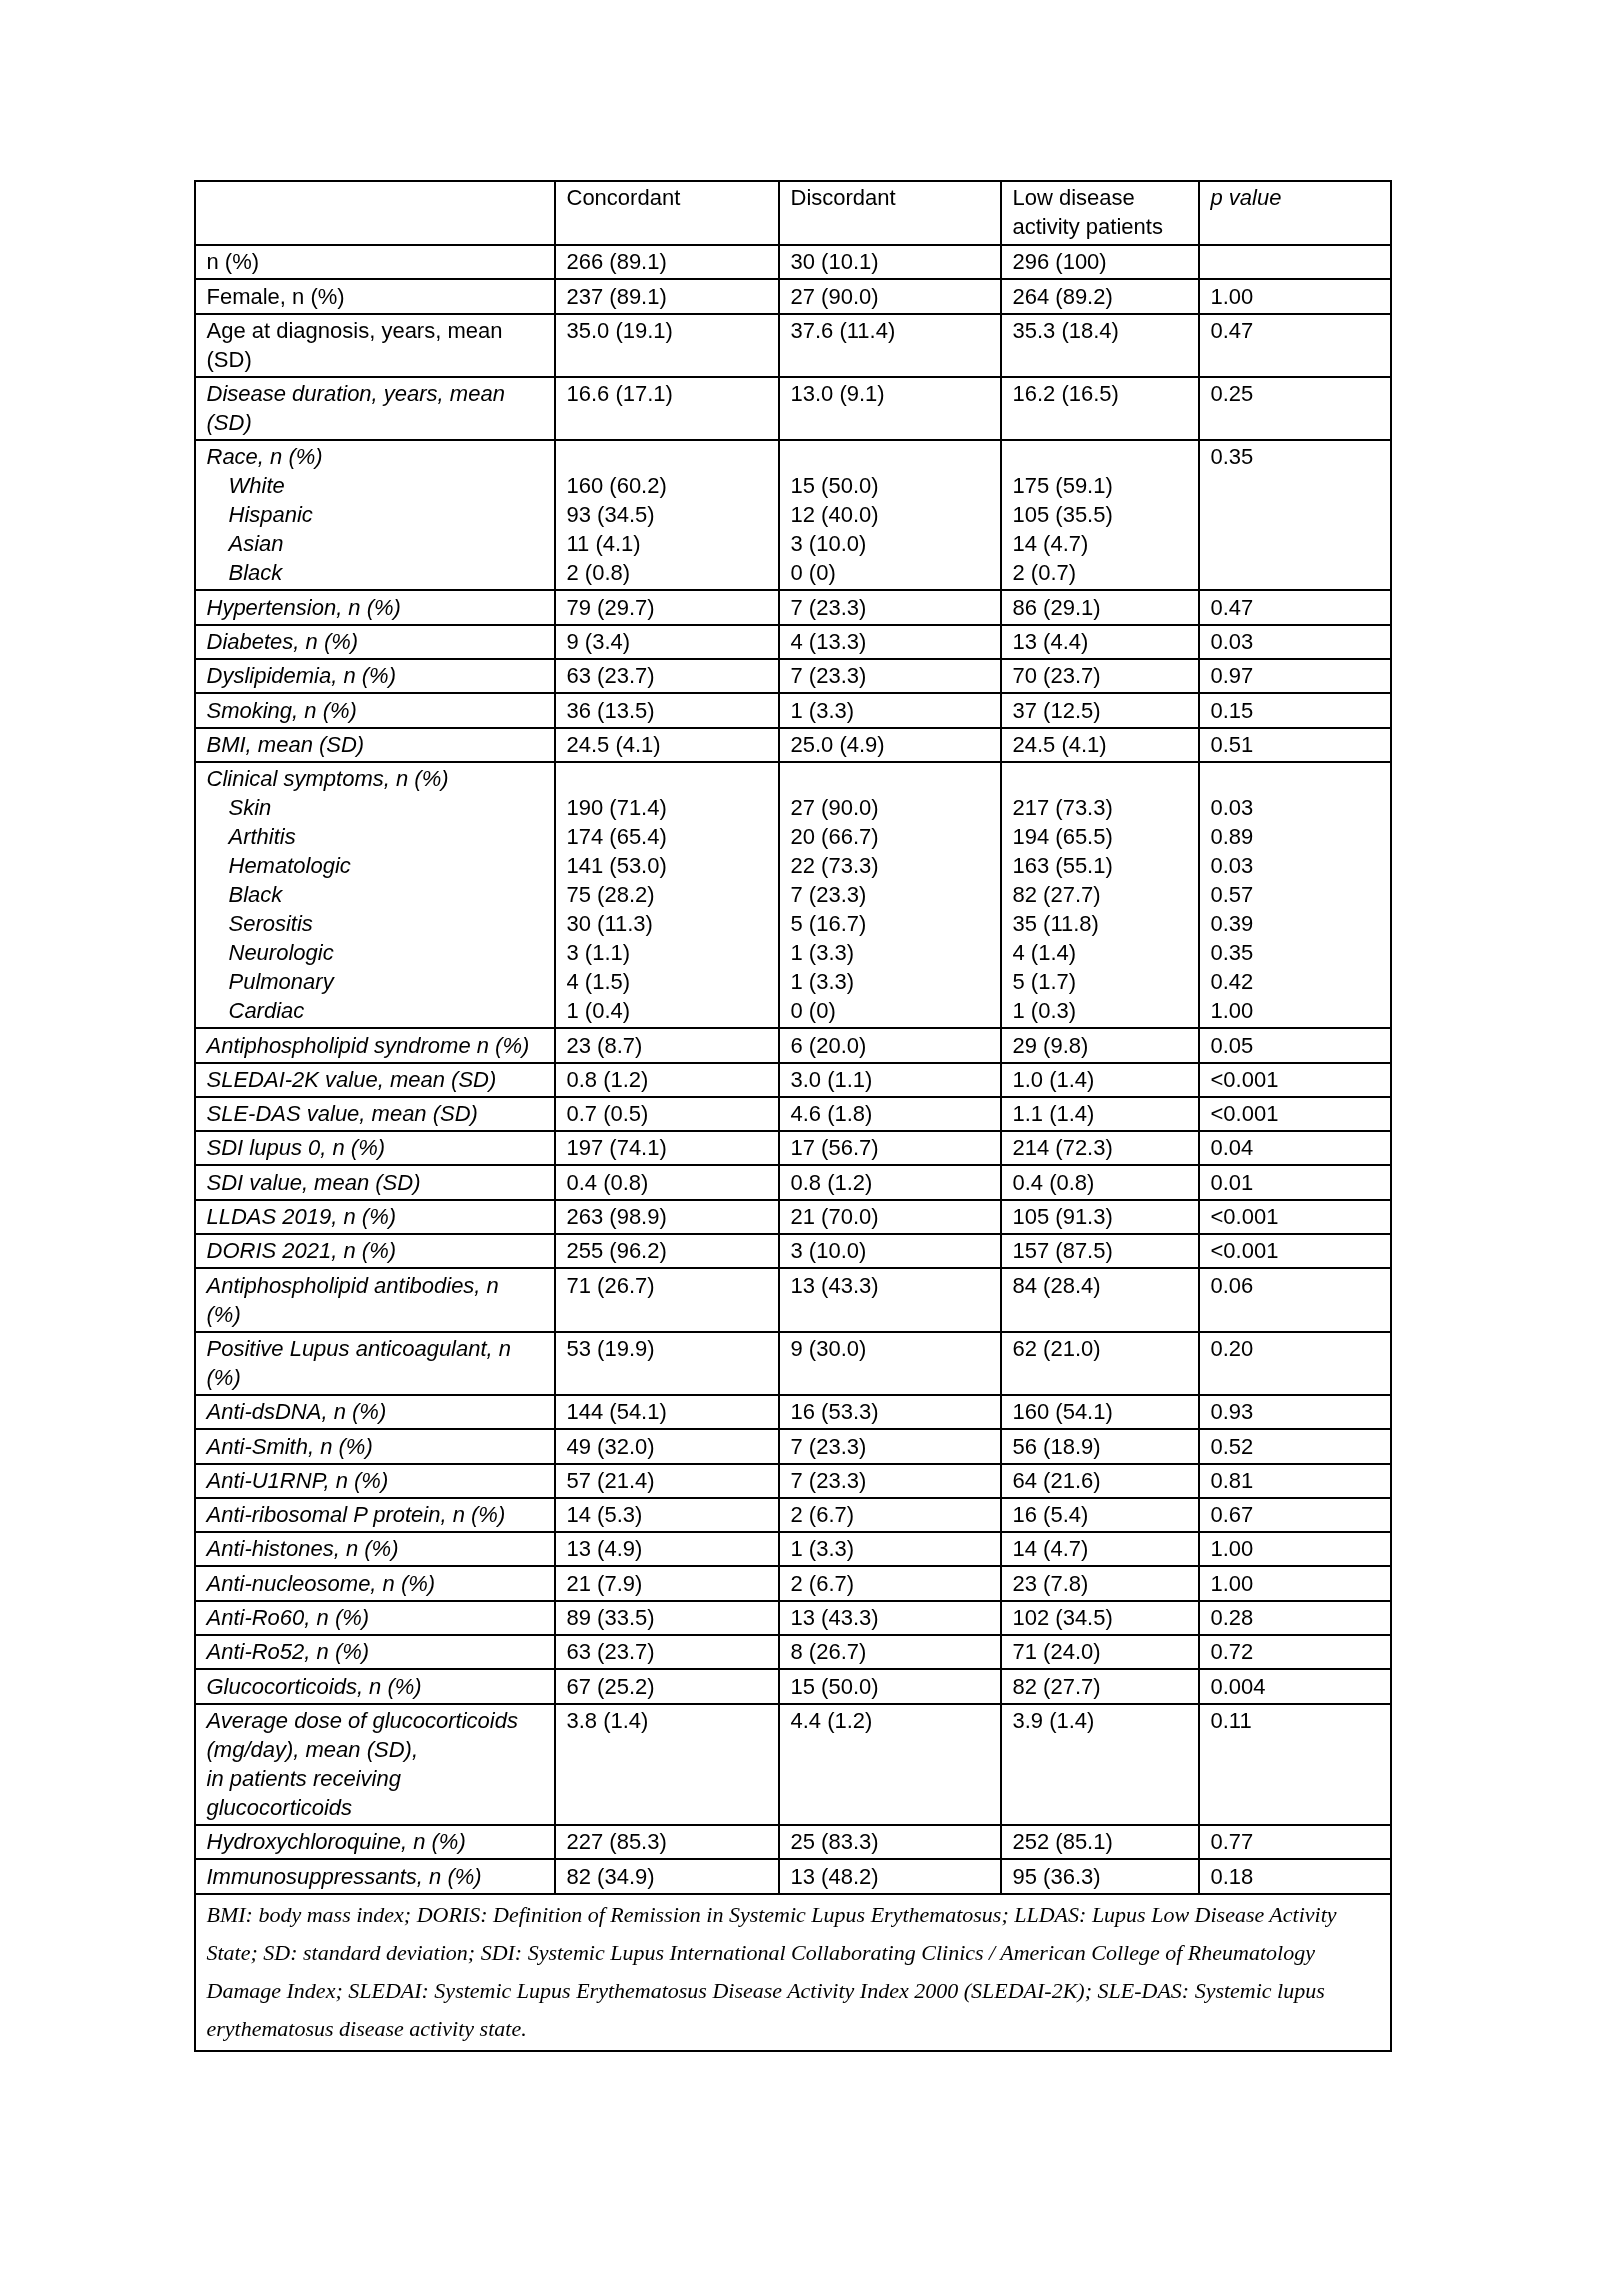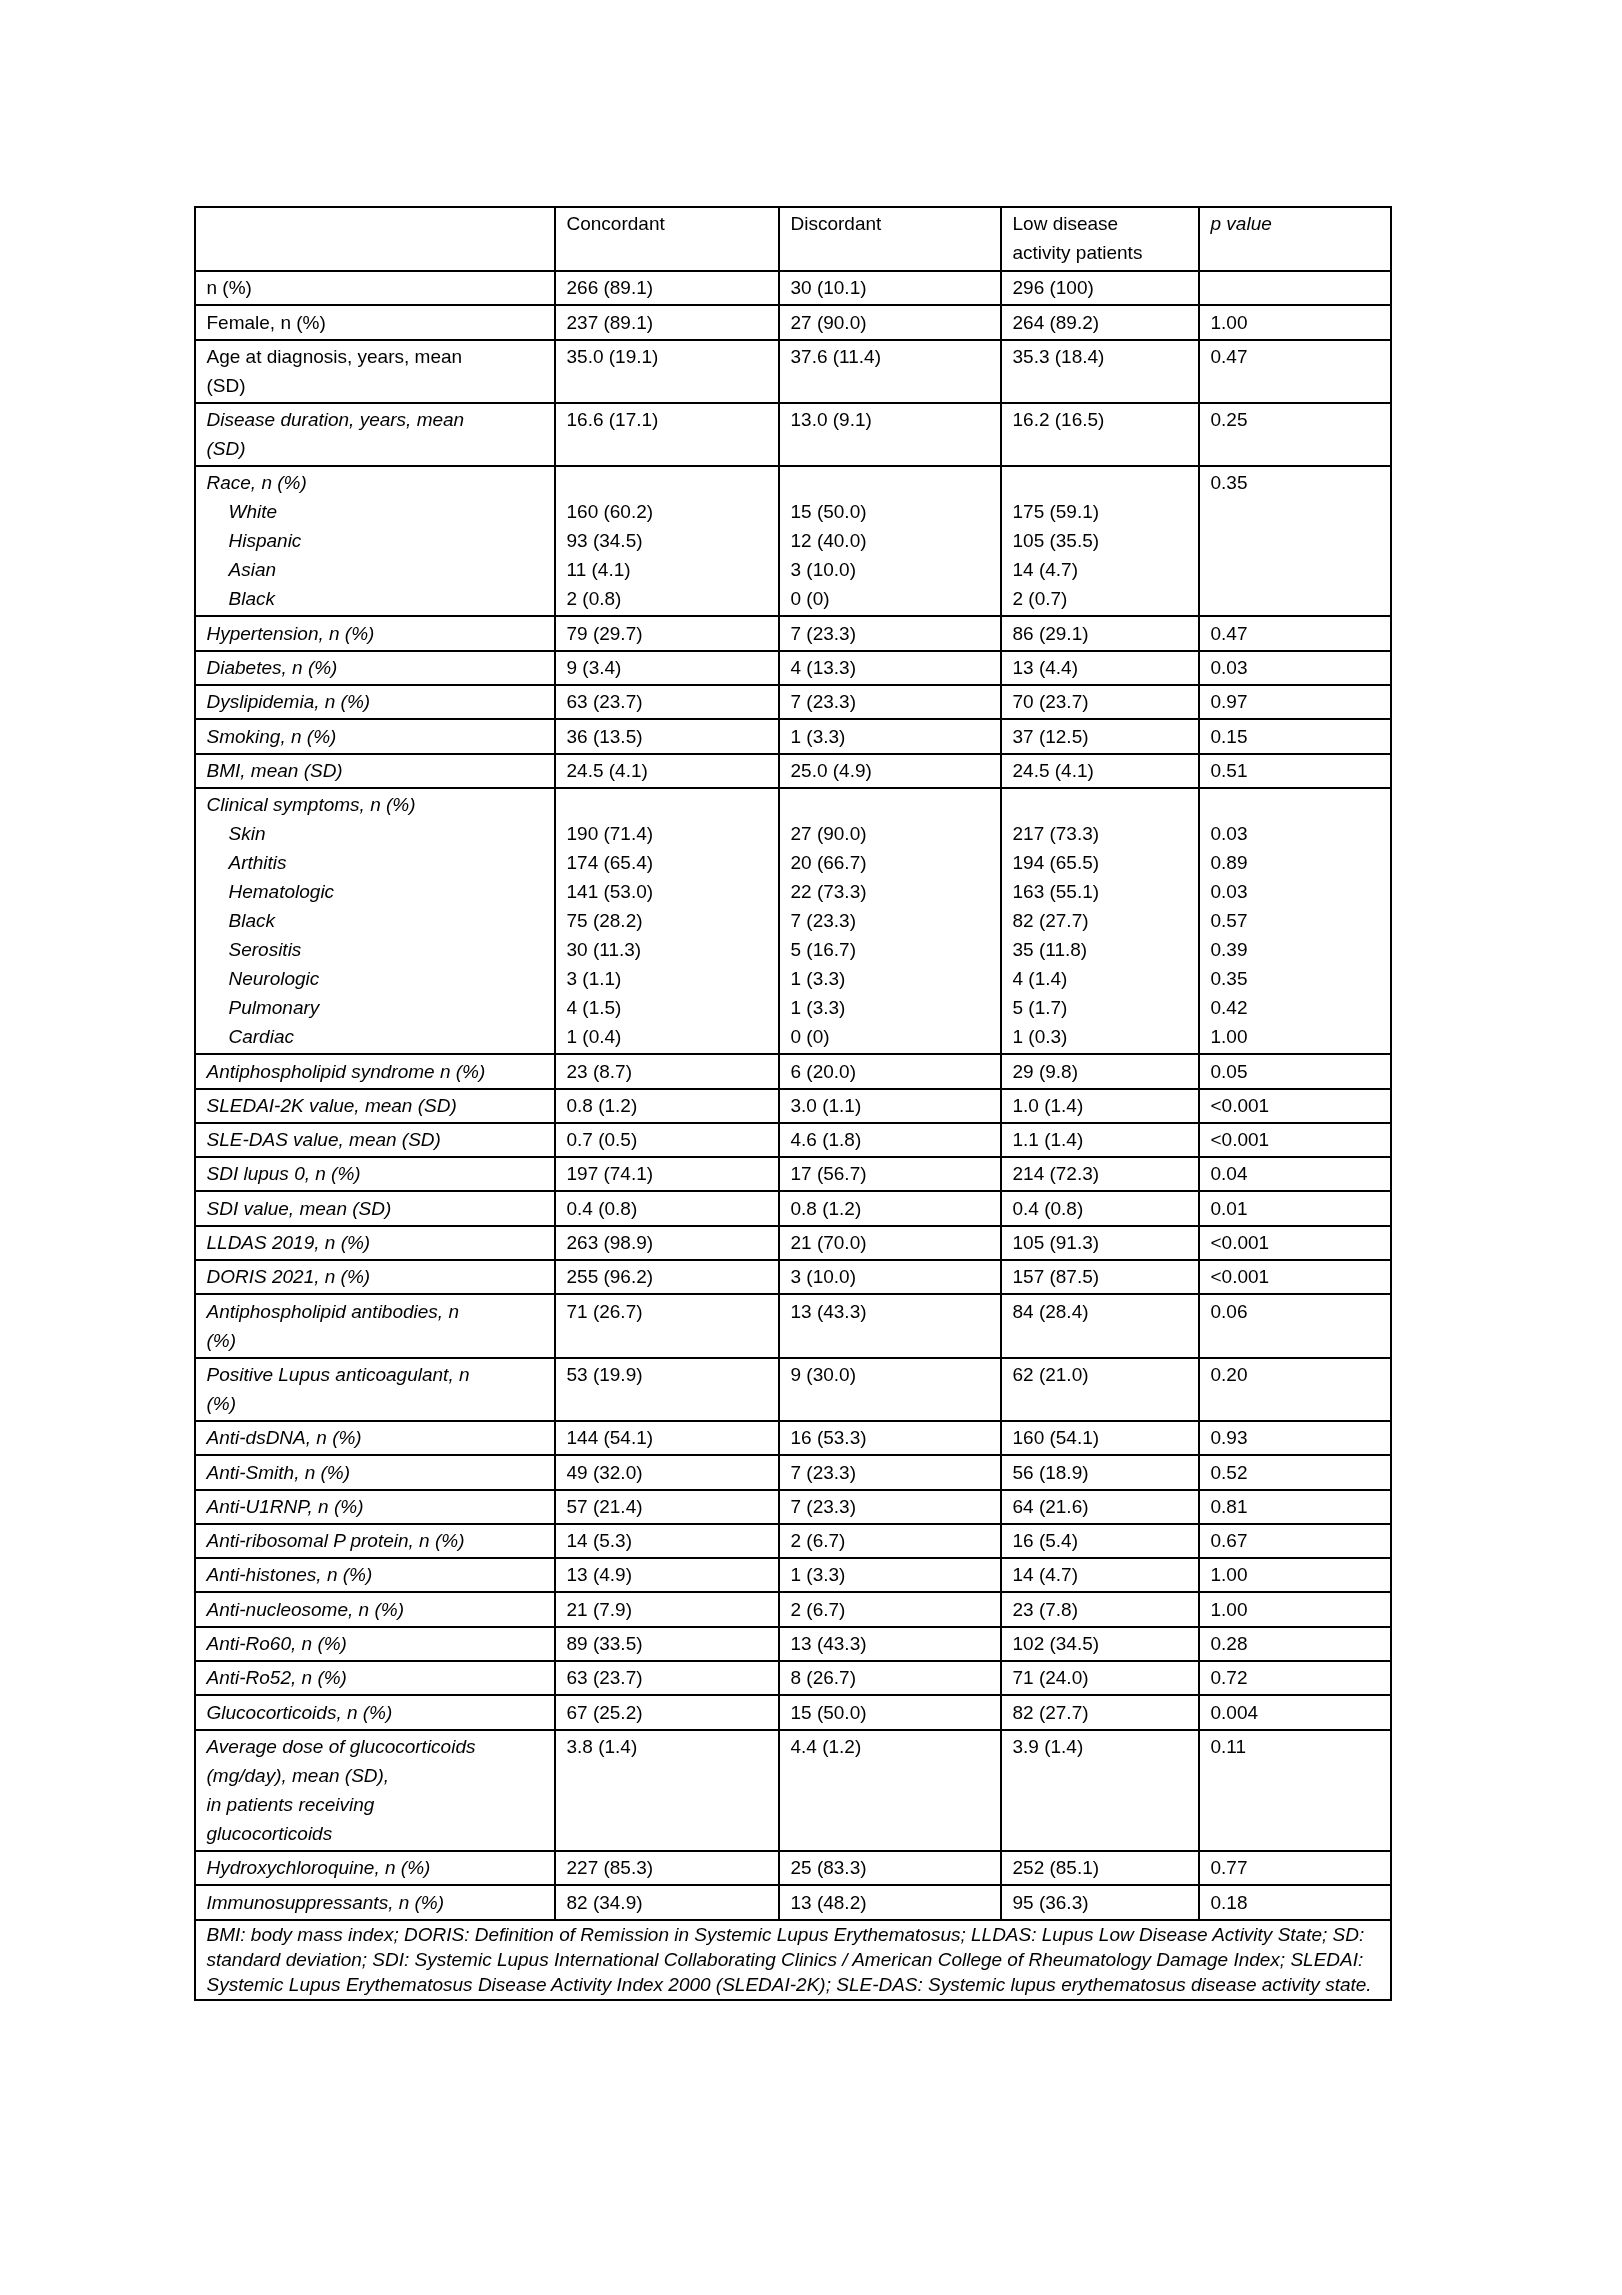--- a/index.html
+++ b/index.html
@@ -16,25 +16,25 @@
   }
   .page {
     position: absolute;
     left: 0; top: 0;
     width: 1622px; height: 2295px;
     background: #ffffff;
   }
   table.tbl {
     position: absolute;
     left: 194px;
-    top: 206px;
+    top: 180px;
     width: 1196px;
     border-collapse: collapse;
     table-layout: fixed;
-    font-size: 19px;
+    font-size: 22px;
     line-height: 29px;
   }
   table.tbl td, table.tbl th {
     border: 2px solid #000000;
     vertical-align: top;
     text-align: left;
     padding: 1.3px 10.5px 2px 10.5px;
     font-weight: 400;
   }
   table.tbl th {
@@ -43,22 +43,23 @@
   thead tr { height: 64px; }
   .ln {
     white-space: nowrap;
     line-height: 29px;
     min-height: 29px;
   }
   .it { font-style: italic; }
   .ind { padding-left: 22px; }
   td.fn {
     white-space: normal;
-    line-height: 25px;
+    line-height: 38px;
     padding: 2.6px 10.5px 5.2px 10.5px;
+    font-family: Liberation Serif, serif;
   }
 </style>
 </head>
 <body>
 
 <div class="page">
   <table class="tbl">
     <colgroup>
       <col style="width:360px">
       <col style="width:224px">

